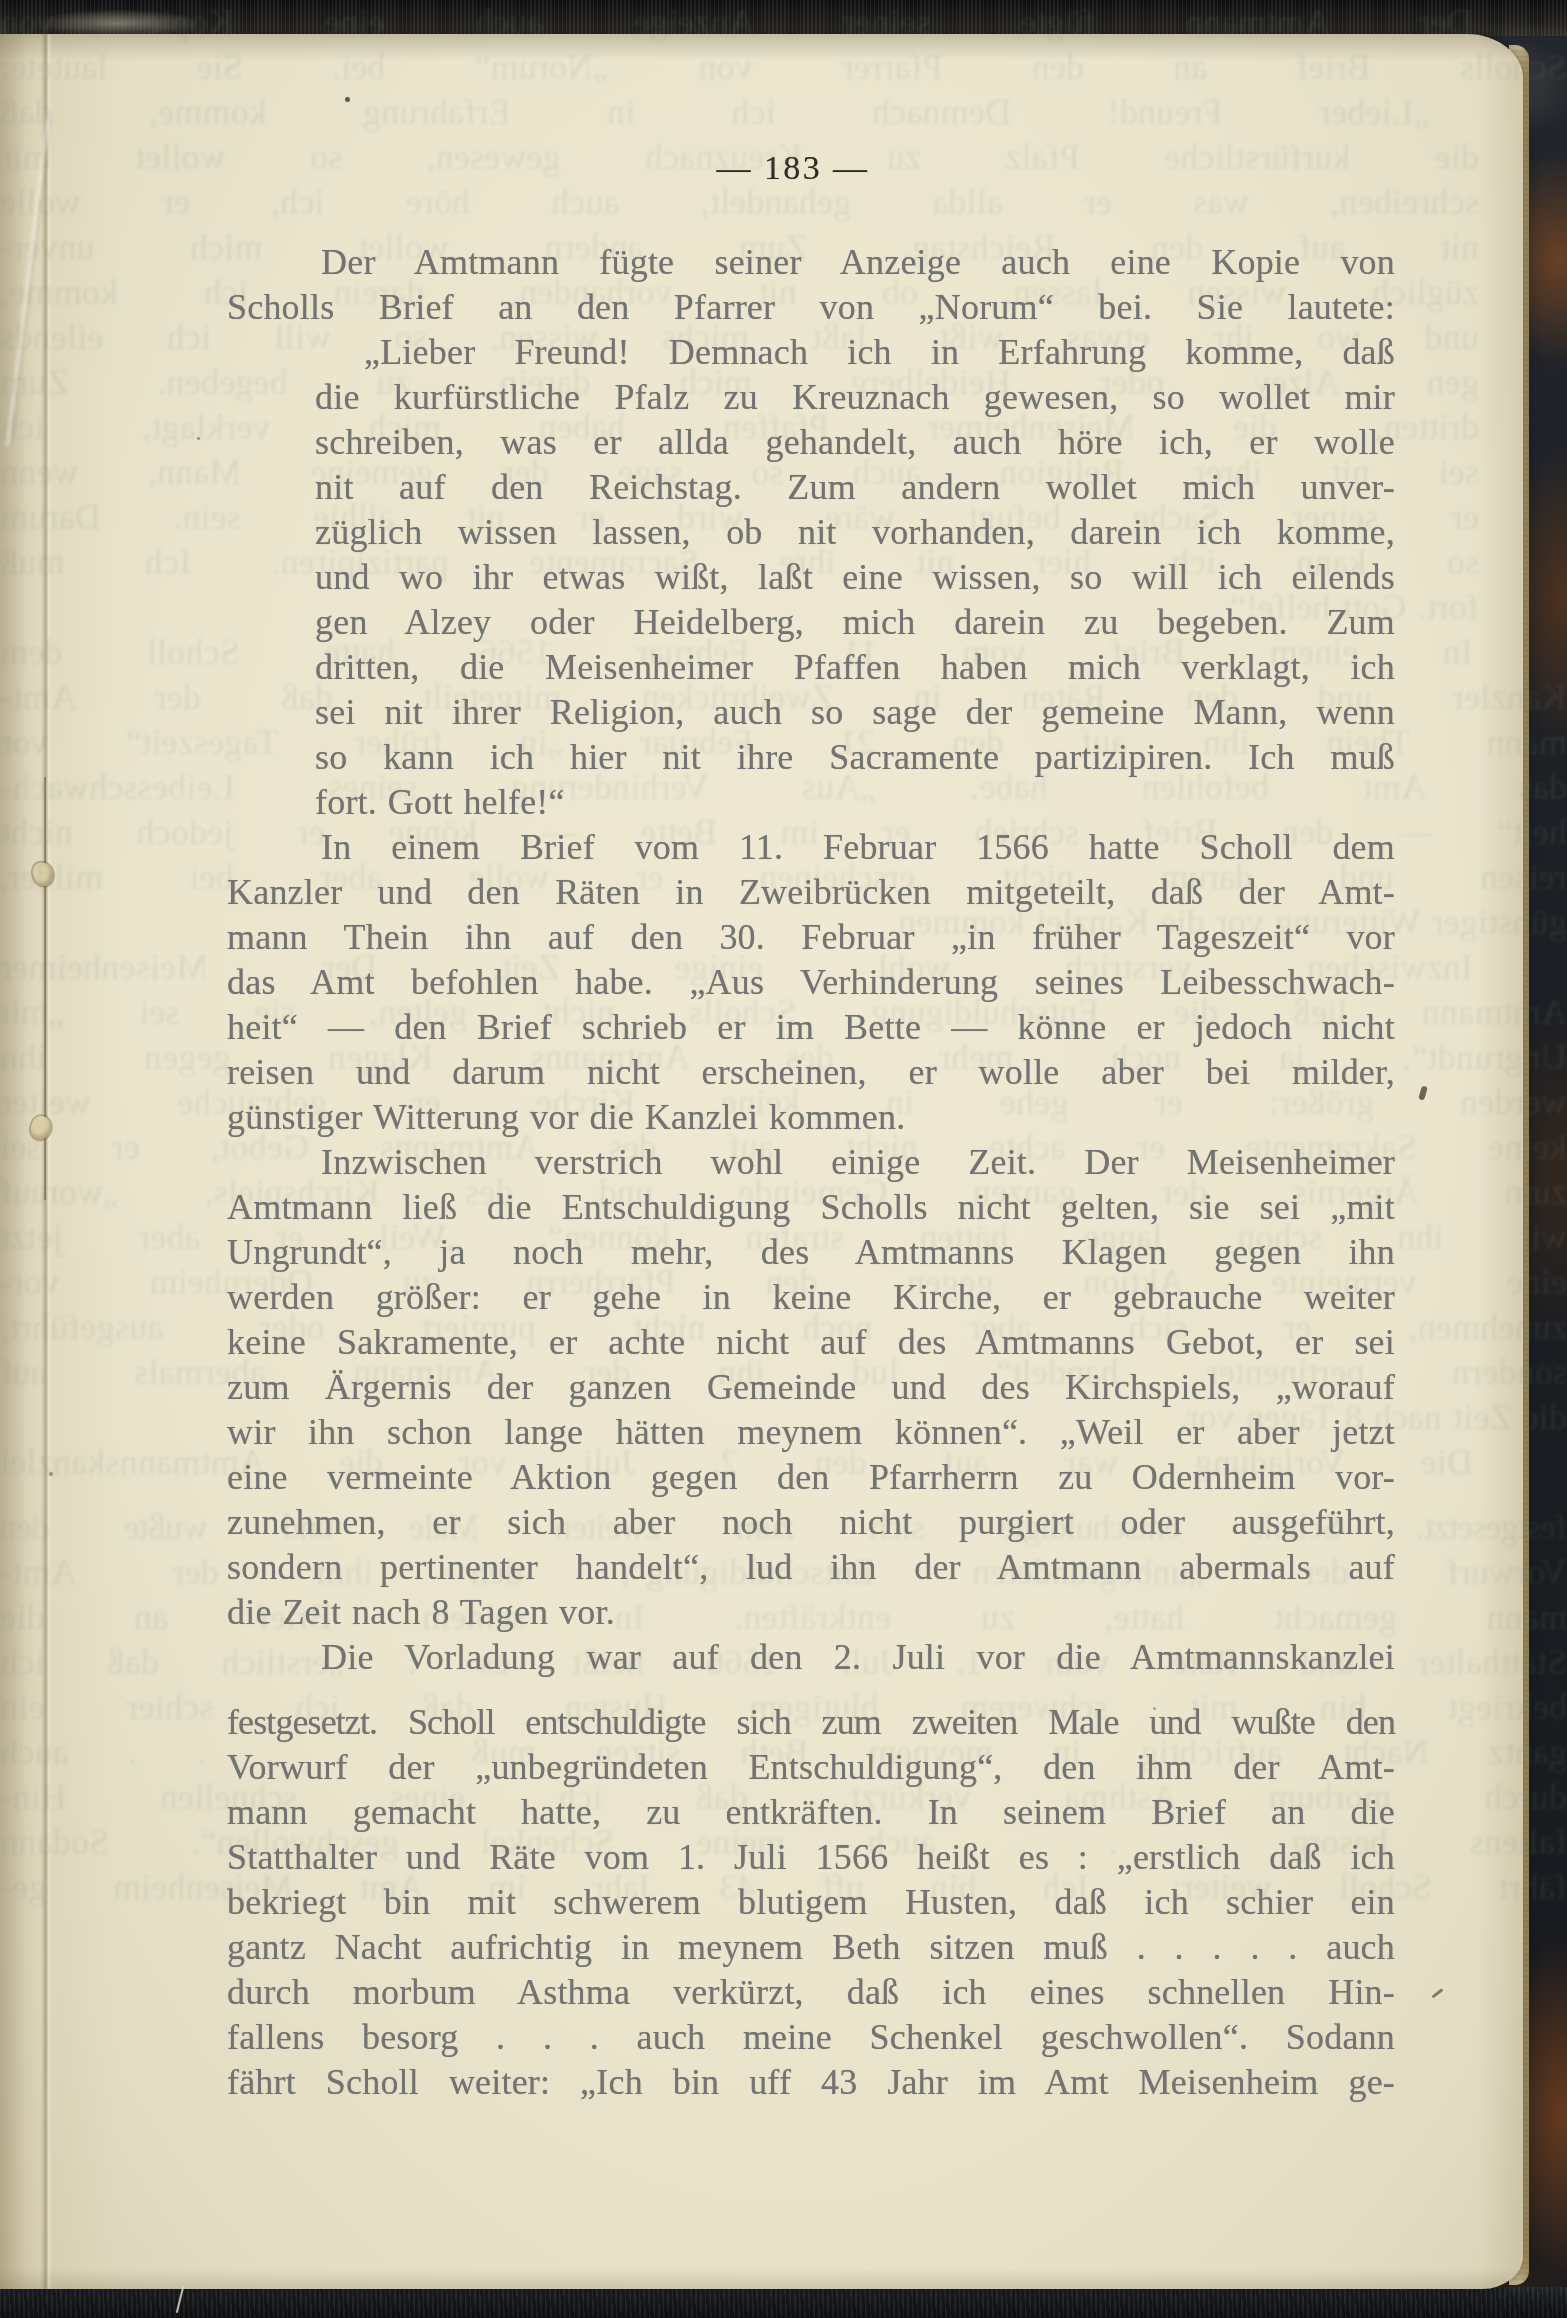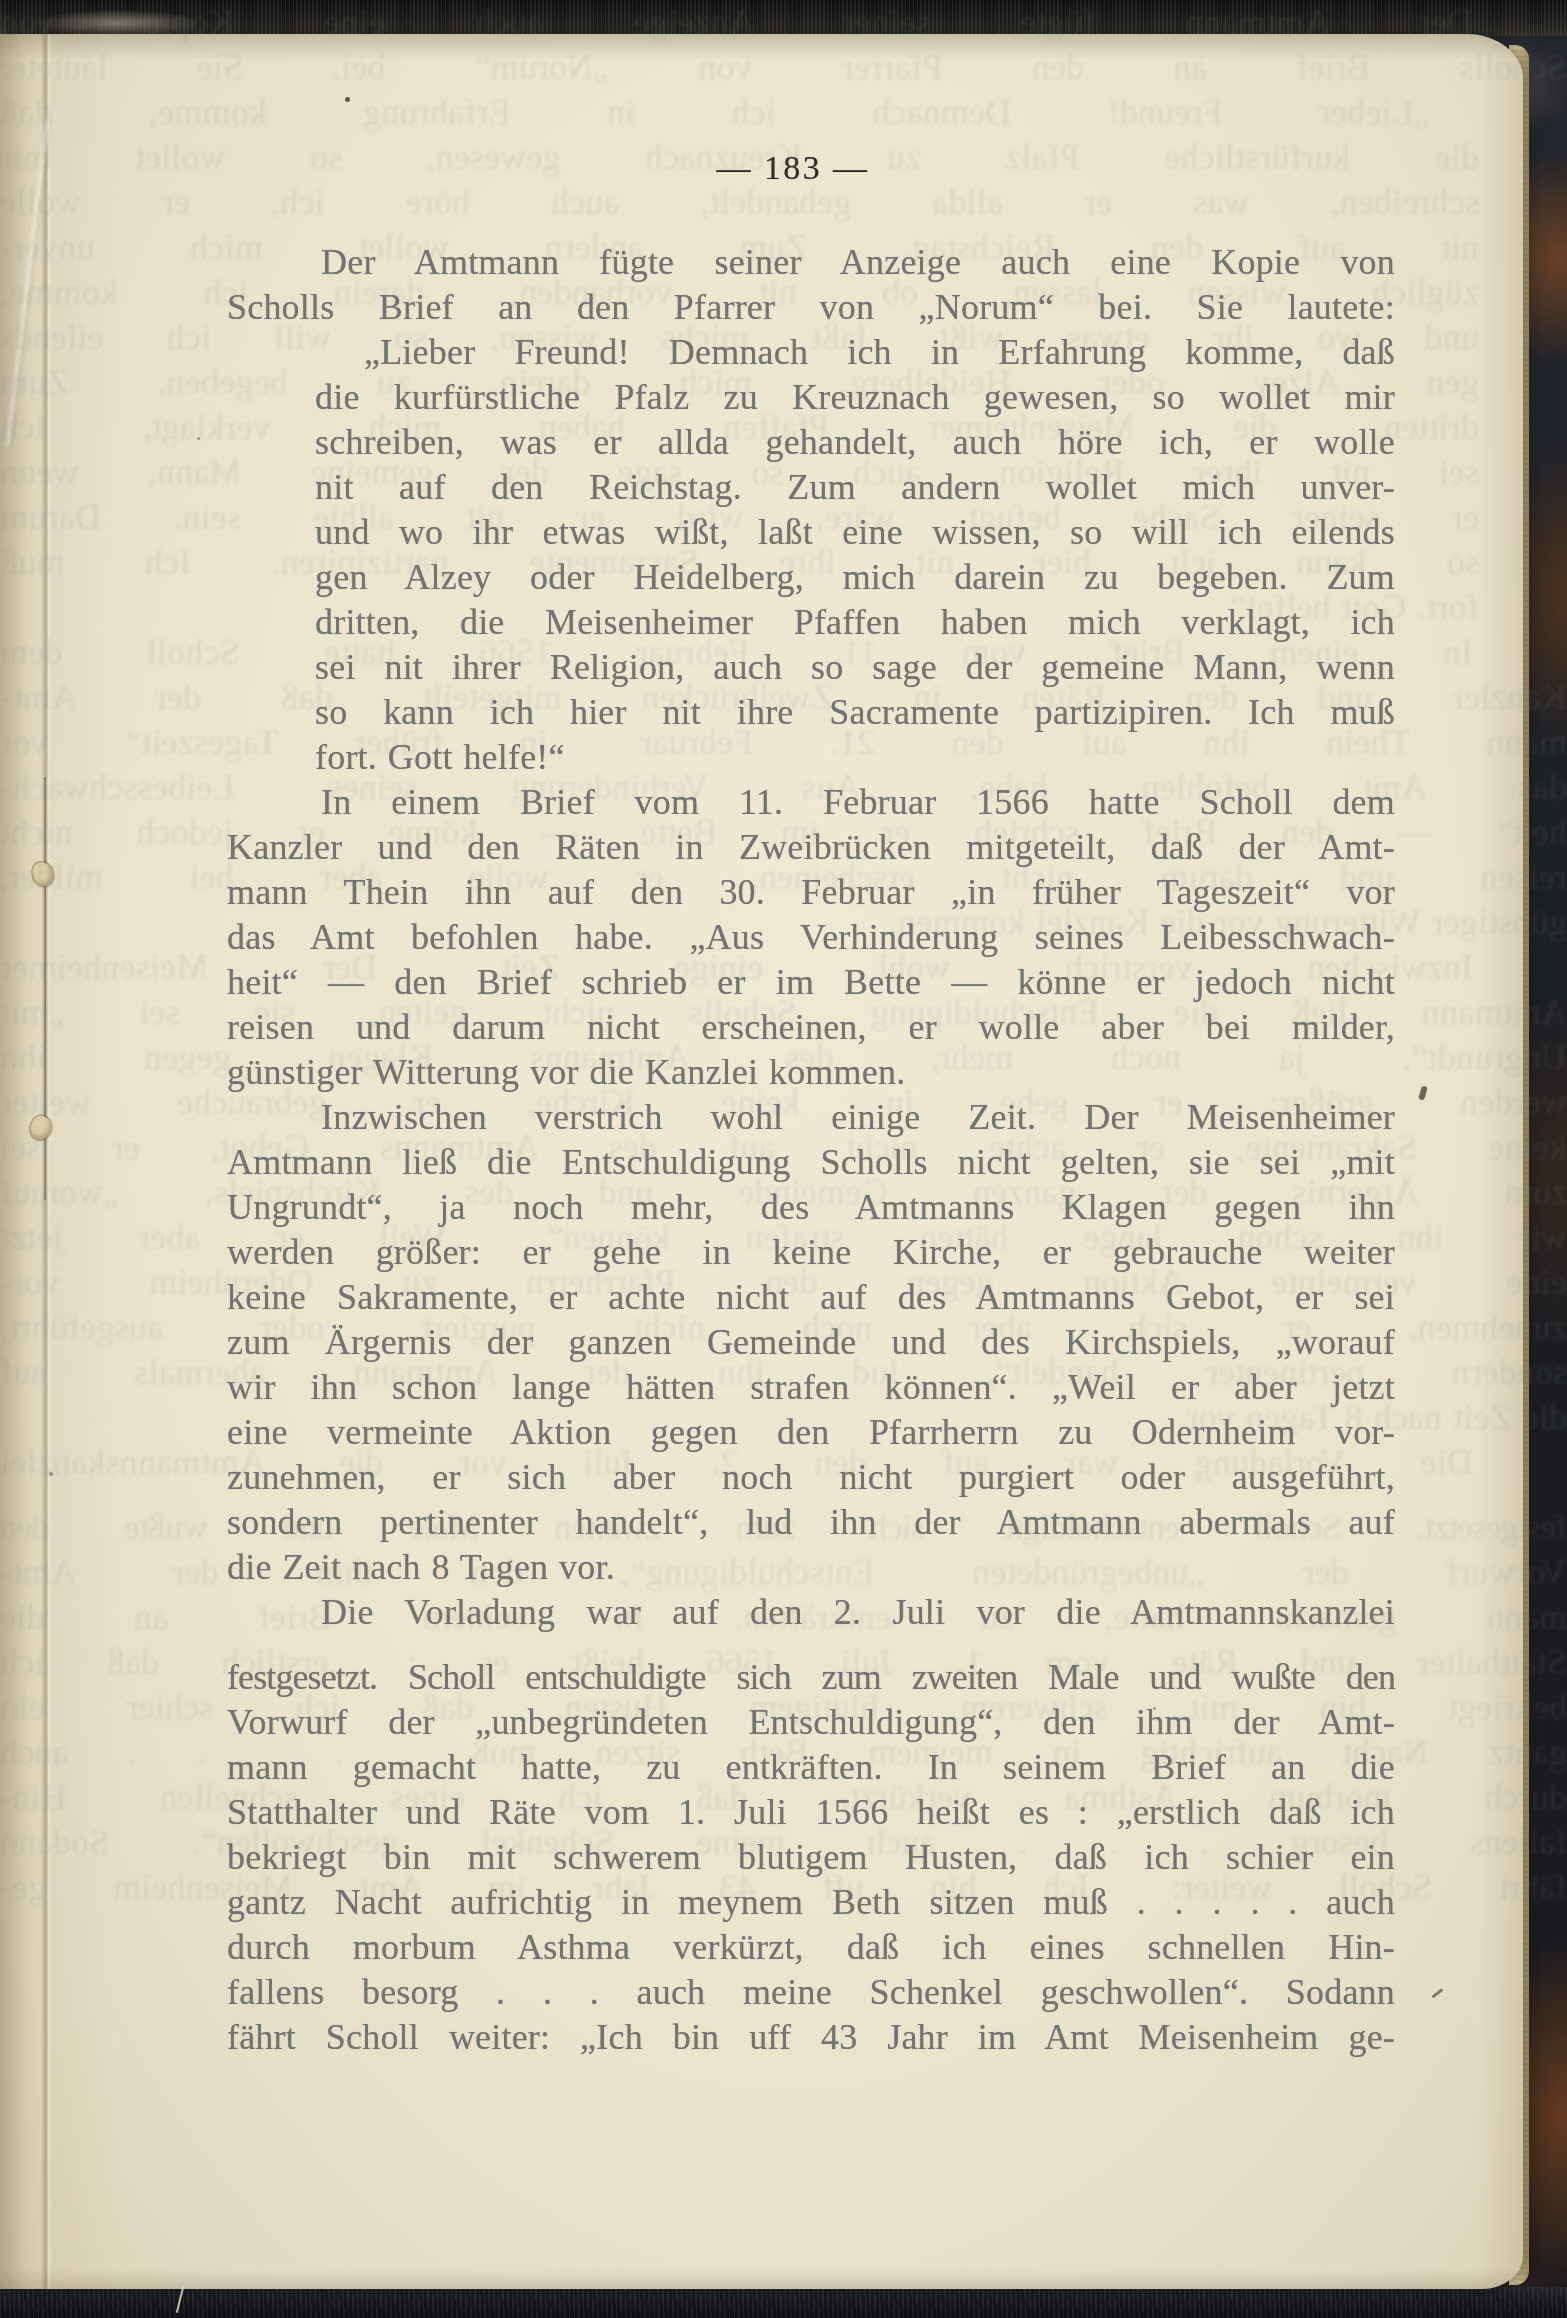--- a/index.html
+++ b/index.html
@@ -198,40 +198,41 @@
     <div class="line body">fallens besorg . . . auch meine Schenkel geschwollen“. Sodann</div>
     <div class="line body">fährt Scholl weiter: „Ich bin uff 43 Jahr im Amt Meisenheim ge-</div>
   </div>
 <div id="text-block">
     <div class="line body indent">Der Amtmann fügte seiner Anzeige auch eine Kopie von</div>
     <div class="line body">Scholls Brief an den Pfarrer von „Norum“ bei. Sie lautete:</div>
     <div class="line quote indent">„Lieber Freund! Demnach ich in Erfahrung komme, daß</div>
     <div class="line quote">die kurfürstliche Pfalz zu Kreuznach gewesen, so wollet mir</div>
     <div class="line quote">schreiben, was er allda gehandelt, auch höre ich, er wolle</div>
     <div class="line quote">nit auf den Reichstag. Zum andern wollet mich unver-</div>
+    <div class="line quote">züglich wissen lassen, ob nit vorhanden, darein ich komme,</div>
     <div class="line quote">und wo ihr etwas wißt, laßt eine wissen, so will ich eilends</div>
     <div class="line quote">gen Alzey oder Heidelberg, mich darein zu begeben. Zum</div>
     <div class="line quote">dritten, die Meisenheimer Pfaffen haben mich verklagt, ich</div>
     <div class="line quote">sei nit ihrer Religion, auch so sage der gemeine Mann, wenn</div>
     <div class="line quote">so kann ich hier nit ihre Sacramente partizipiren. Ich muß</div>
     <div class="line quote no-just">fort. Gott helfe!“</div>
     <div class="line body indent">In einem Brief vom 11. Februar 1566 hatte Scholl dem</div>
     <div class="line body">Kanzler und den Räten in Zweibrücken mitgeteilt, daß der Amt-</div>
     <div class="line body">mann Thein ihn auf den 30. Februar „in früher Tageszeit“ vor</div>
     <div class="line body">das Amt befohlen habe. „Aus Verhinderung seines Leibesschwach-</div>
     <div class="line body">heit“ — den Brief schrieb er im Bette — könne er jedoch nicht</div>
     <div class="line body">reisen und darum nicht erscheinen, er wolle aber bei milder,</div>
     <div class="line body no-just">günstiger Witterung vor die Kanzlei kommen.</div>
     <div class="line body indent">Inzwischen verstrich wohl einige Zeit. Der Meisenheimer</div>
     <div class="line body">Amtmann ließ die Entschuldigung Scholls nicht gelten, sie sei „mit</div>
     <div class="line body">Ungrundt“, ja noch mehr, des Amtmanns Klagen gegen ihn</div>
     <div class="line body">werden größer: er gehe in keine Kirche, er gebrauche weiter</div>
     <div class="line body">keine Sakramente, er achte nicht auf des Amtmanns Gebot, er sei</div>
     <div class="line body">zum Ärgernis der ganzen Gemeinde und des Kirchspiels, „worauf</div>
-    <div class="line body">wir ihn schon lange hätten strafen können“. „Weil er aber jetzt</div>
+    <div class="line body">wir ihn schon lange hätten meynem können“. „Weil er aber jetzt</div>
     <div class="line body">eine vermeinte Aktion gegen den Pfarrherrn zu Odernheim vor-</div>
     <div class="line body">zunehmen, er sich aber noch nicht purgiert oder ausgeführt,</div>
     <div class="line body">sondern pertinenter handelt“, lud ihn der Amtmann abermals auf</div>
     <div class="line body no-just">die Zeit nach 8 Tagen vor.</div>
     <div class="line body indent">Die Vorladung war auf den 2. Juli vor die Amtmannskanzlei</div>
     <div class="line body tight">festgesetzt. Scholl entschuldigte sich zum zweiten Male und wußte den</div>
     <div class="line body">Vorwurf der „unbegründeten Entschuldigung“, den ihm der Amt-</div>
     <div class="line body">mann gemacht hatte, zu entkräften. In seinem Brief an die</div>
     <div class="line body">Statthalter und Räte vom 1. Juli 1566 heißt es : „erstlich daß ich</div>
     <div class="line body">bekriegt bin mit schwerem blutigem Husten, daß ich schier ein</div>

